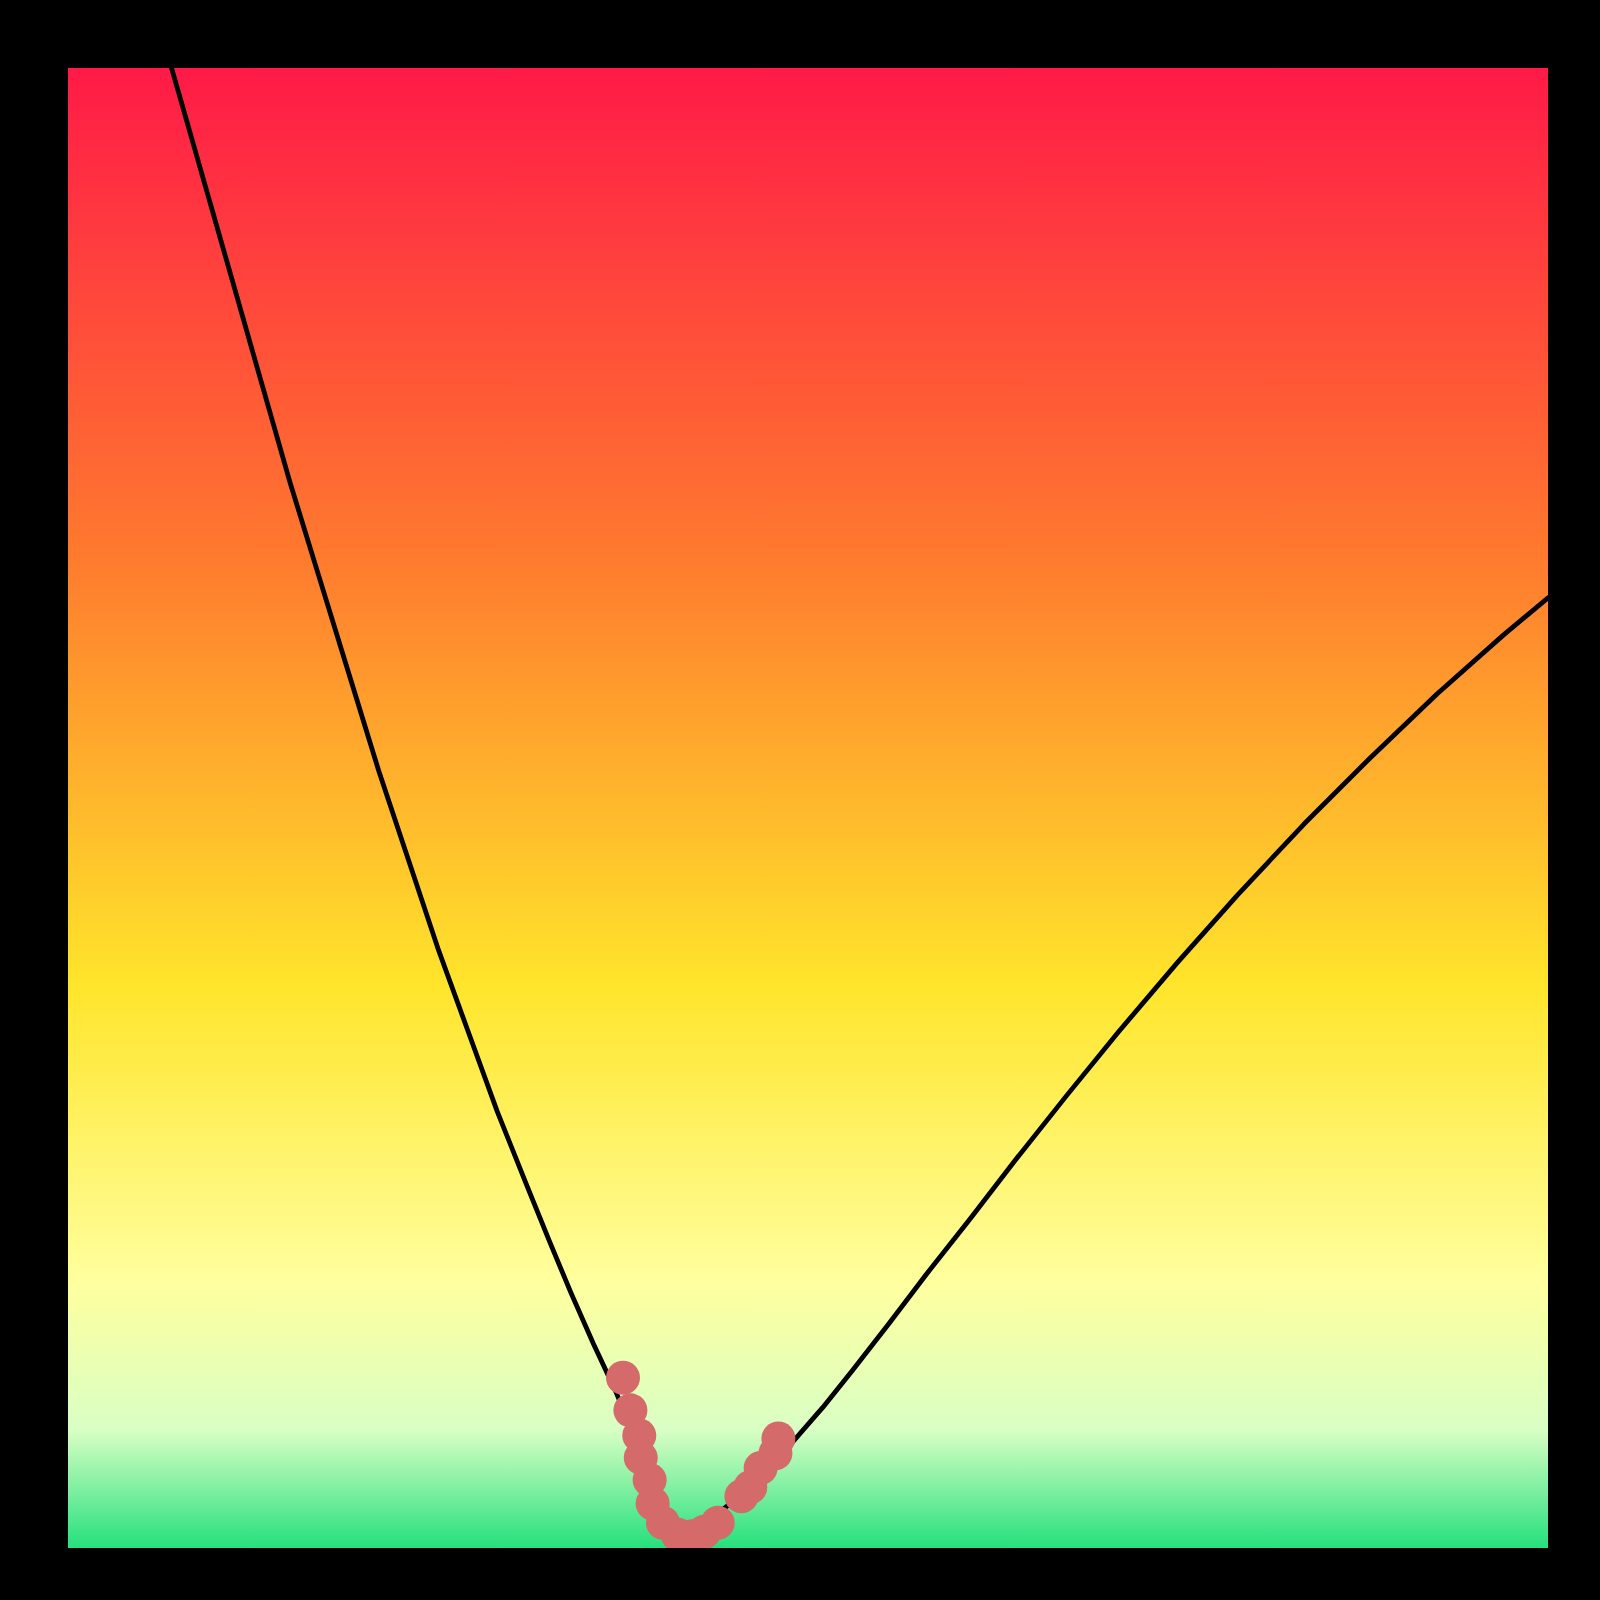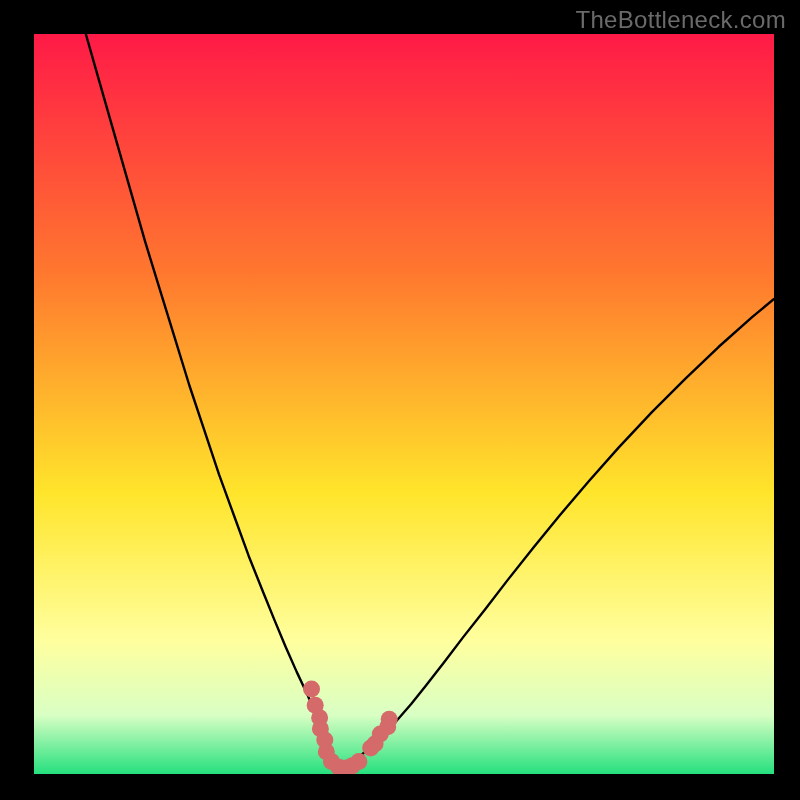--- a/index.html
+++ b/index.html
@@ -36,21 +36,20 @@
   .plot svg {
     display: block;
     width: 740px;
     height: 740px;
   }
 </style>
 </head>
 <body>
 
 <div class="frame">
-  <div class="watermark">TheBottleneck.com</div>
   <div class="plot">
     <svg id="chart-svg" viewBox="0 0 740 740">
         <defs>
           <linearGradient id="bg" x1="0" y1="0" x2="0" y2="1">
             <stop offset="0%" stop-color="#ff1a47"></stop>
             <stop offset="33%" stop-color="#ff7a2e"></stop>
             <stop offset="62%" stop-color="#ffe52b"></stop>
             <stop offset="82%" stop-color="#ffff9e"></stop>
             <stop offset="92%" stop-color="#d9ffc4"></stop>
             <stop offset="100%" stop-color="#25e07e"></stop>

